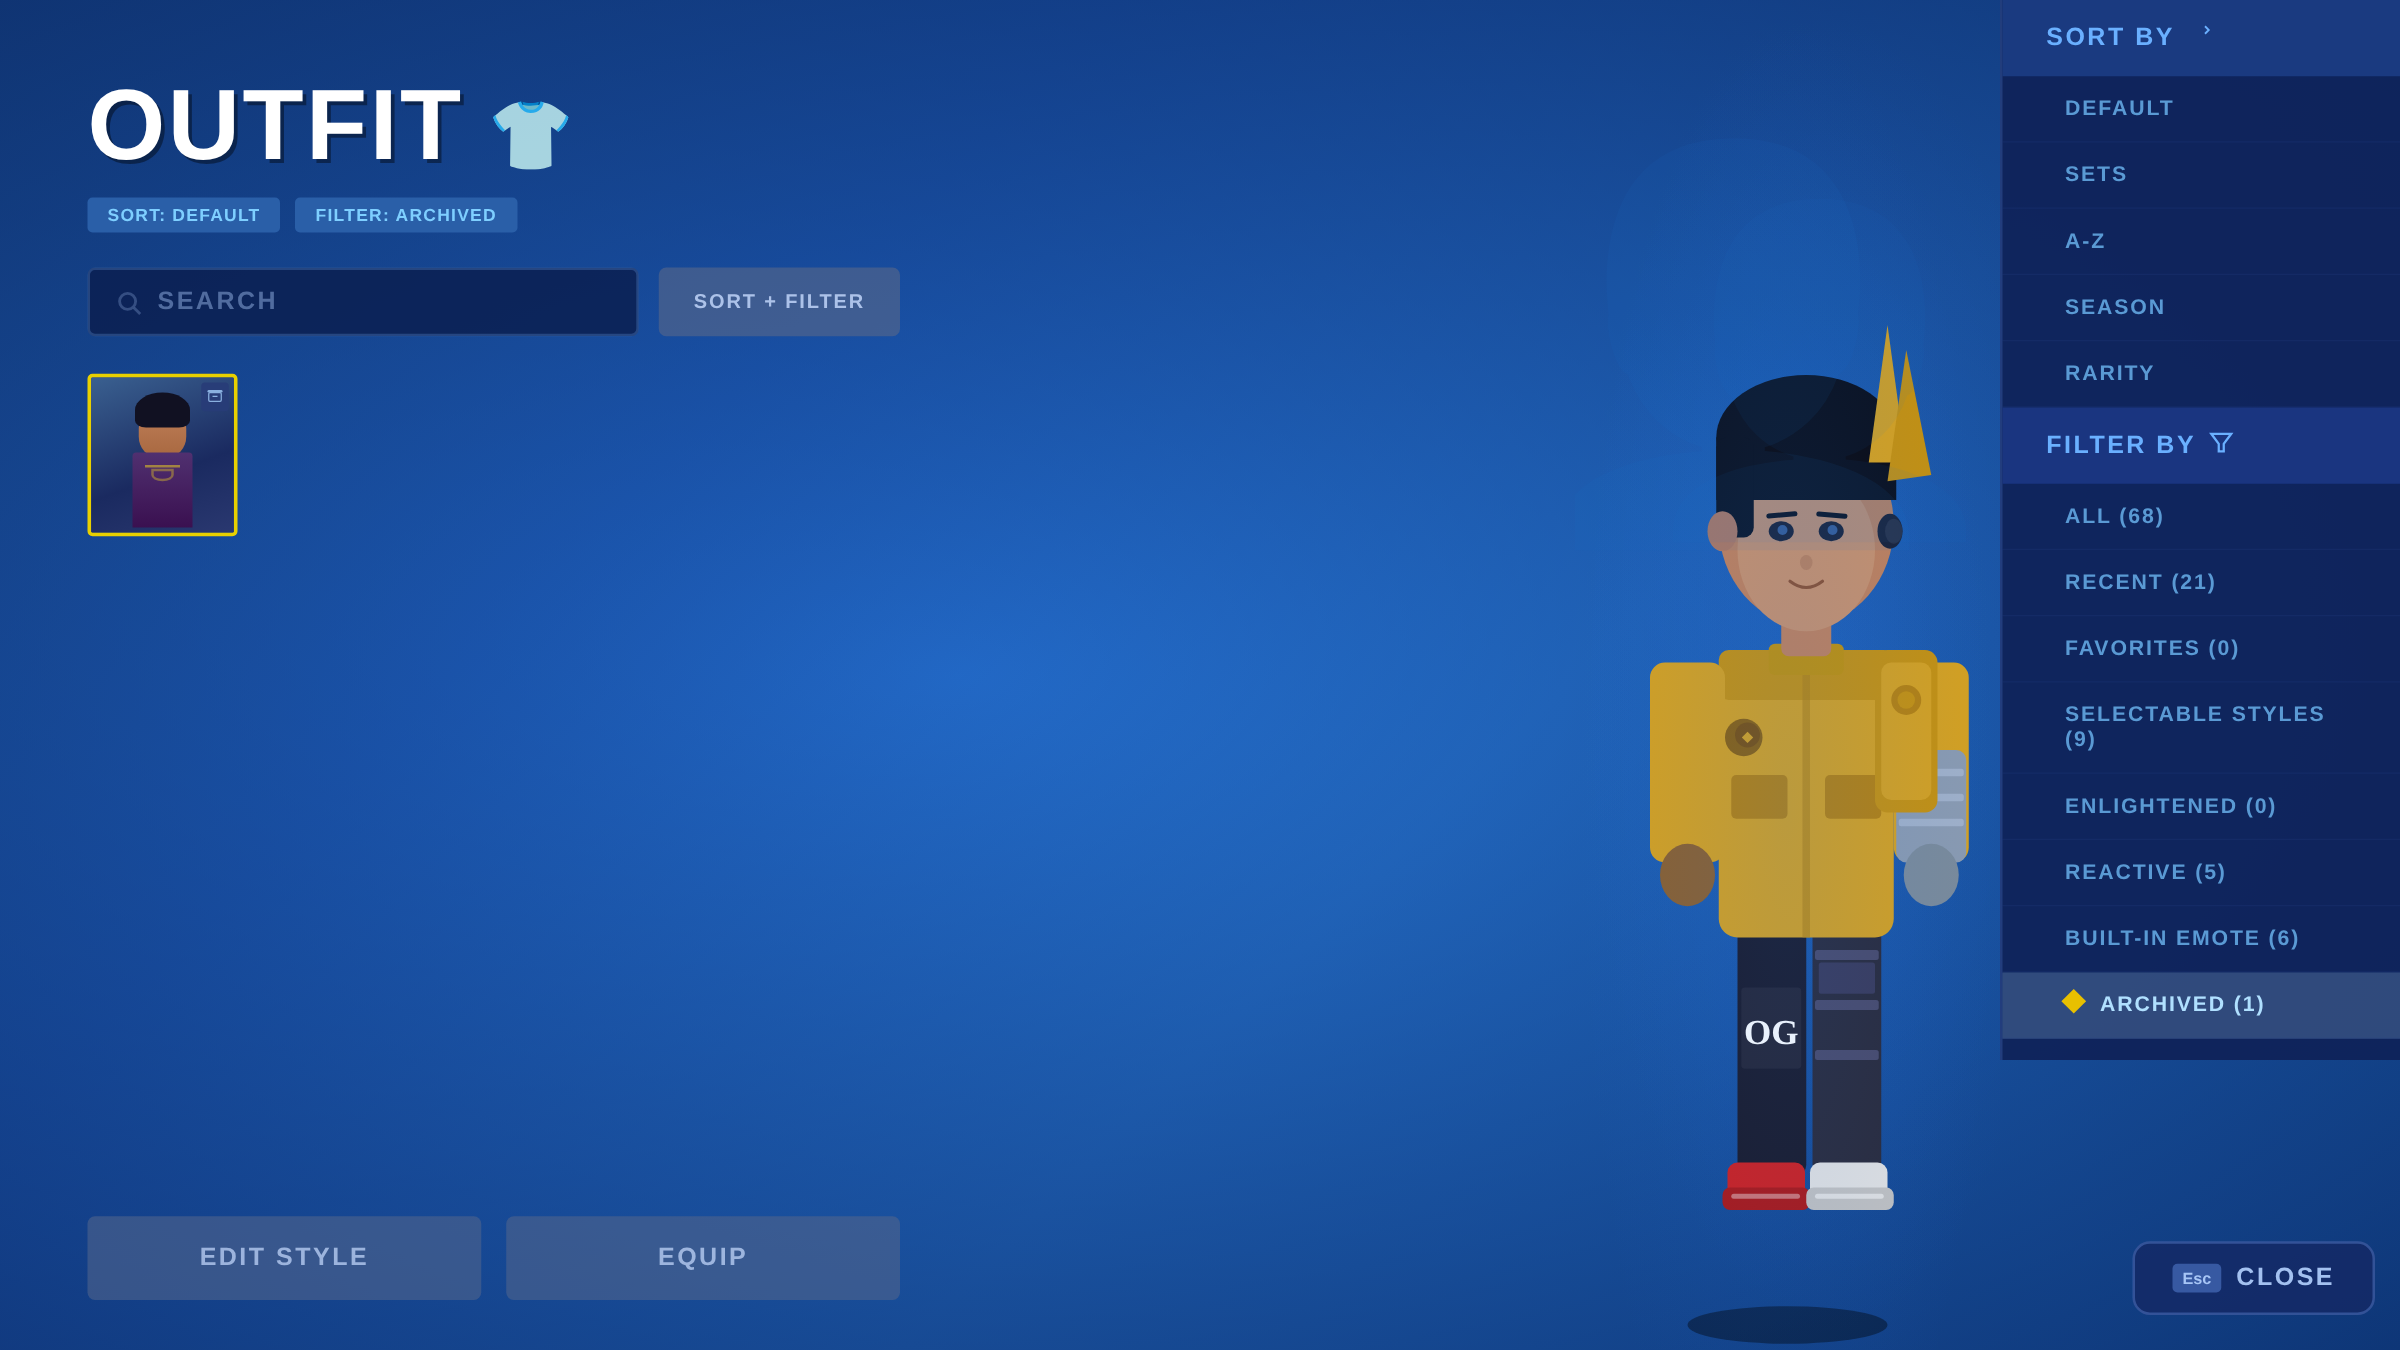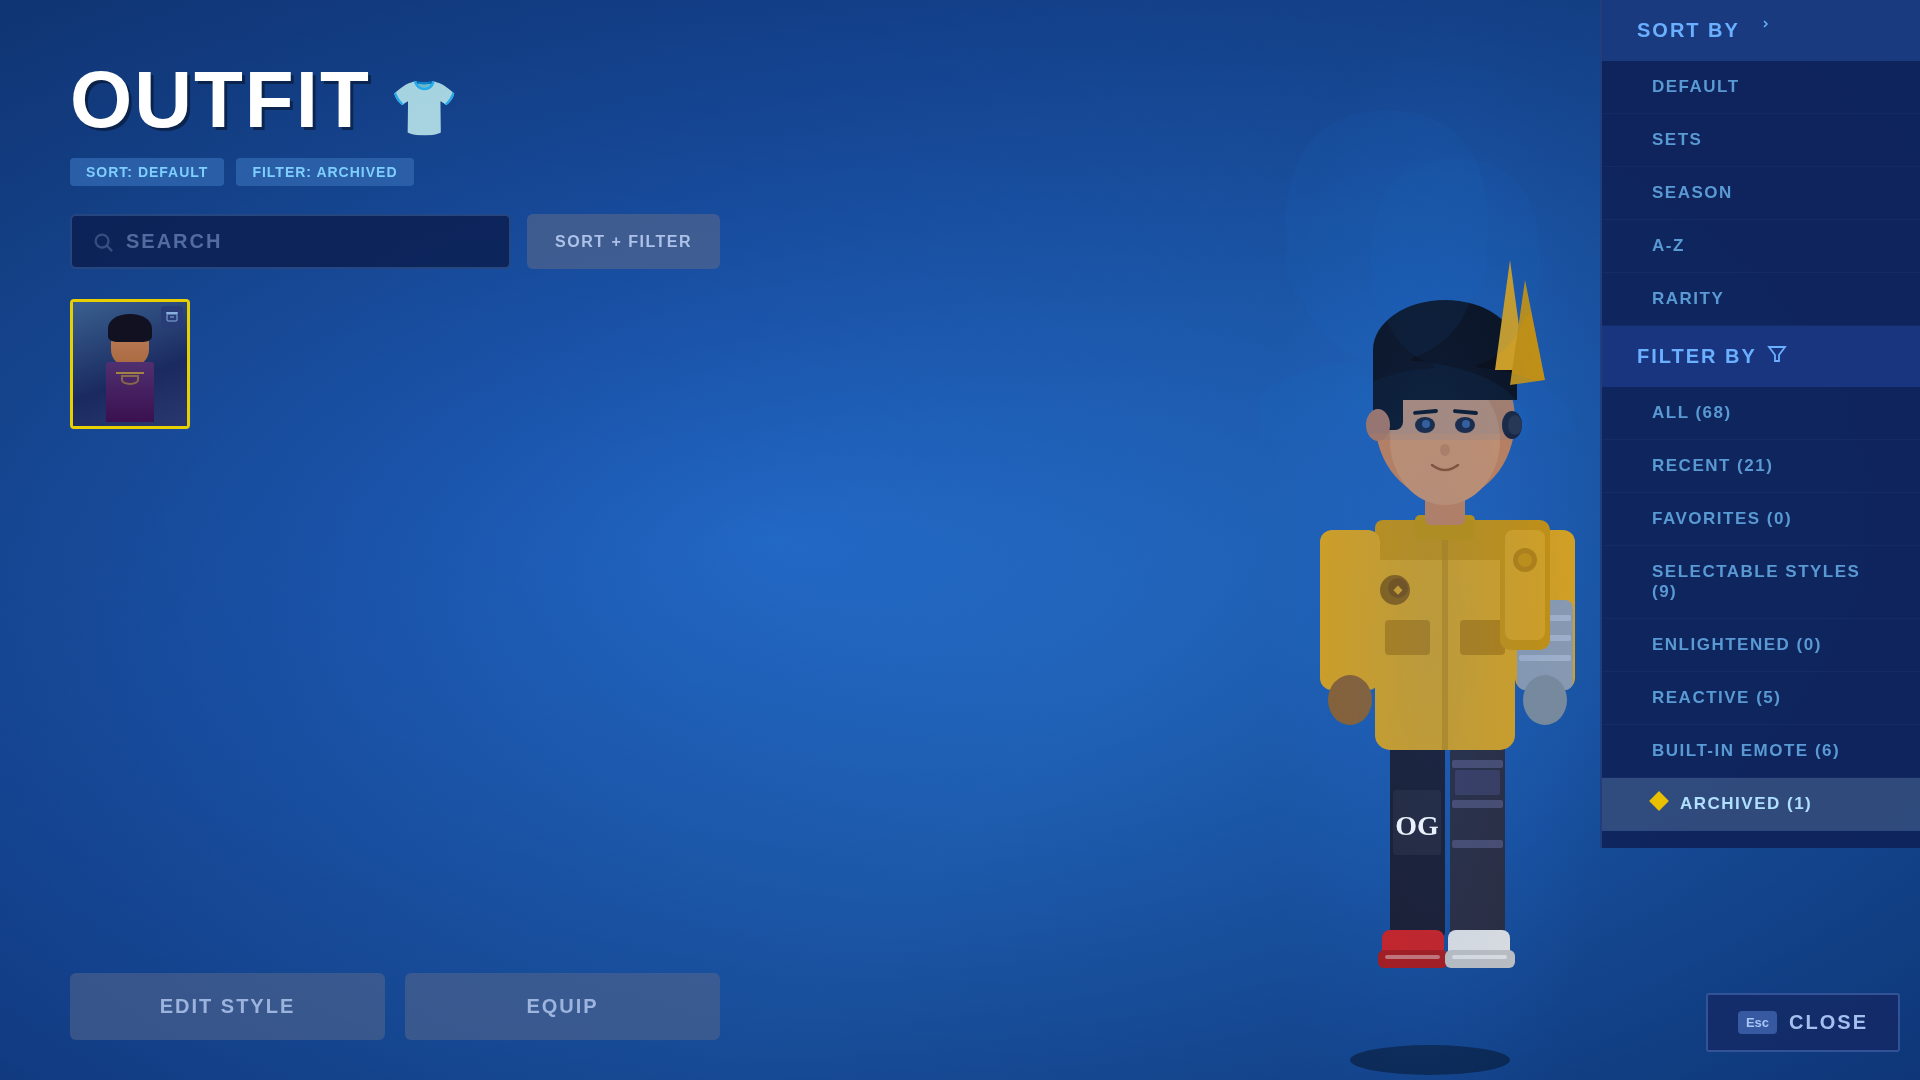--- a/index.html
+++ b/index.html
@@ -260,21 +260,21 @@
       overflow: hidden;
     }
 
     
     .close-btn {
       position: absolute;
       bottom: 28px;
       right: 20px;
       background: rgba(20, 40, 100, 0.8);
       border: 2px solid rgba(100, 140, 220, 0.4);
-      border-radius: 3px;
+      border-radius: 14px;
       padding: 16px 30px;
       display: flex;
       align-items: flex-end;
       gap: 12px;
       cursor: pointer;
     }
 
     .esc-badge {
       background: rgba(80, 120, 200, 0.6);
       border-radius: 4px;
@@ -486,22 +486,22 @@
     <span class="section-header-icon">
       <svg width="20" height="20" viewBox="0 0 20 20" fill="#6ab0ff">
         <path d="M3 5h14M5 10h10M7 15h6"></path>
         <path d="M14 3l3 3-3 3" stroke="#6ab0ff" stroke-width="1.5" fill="none"></path>
       </svg>
     </span>
   </div>
 
   <div class="panel-item">DEFAULT</div>
   <div class="panel-item">SETS</div>
+  <div class="panel-item">A-Z</div>
   <div class="panel-item">SEASON</div>
-  <div class="panel-item">A-Z</div>
   <div class="panel-item">RARITY</div>
 
   <div class="panel-section-header filter-header">
     <span class="section-header-text">FILTER BY</span>
     <span class="section-header-icon">
       <svg width="20" height="20" viewBox="0 0 20 20" fill="none" stroke="#6ab0ff" stroke-width="1.8">
         <polygon points="2,3 18,3 12,11 12,17 8,17 8,11"></polygon>
       </svg>
     </span>
   </div>

